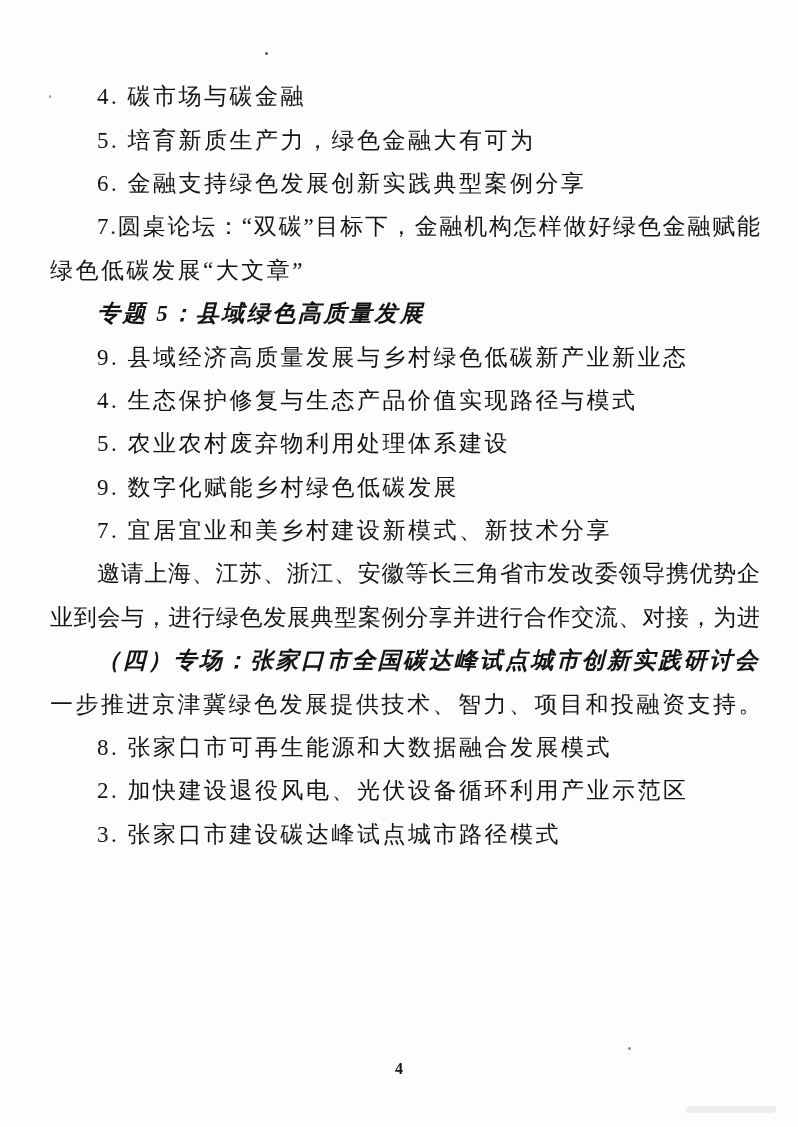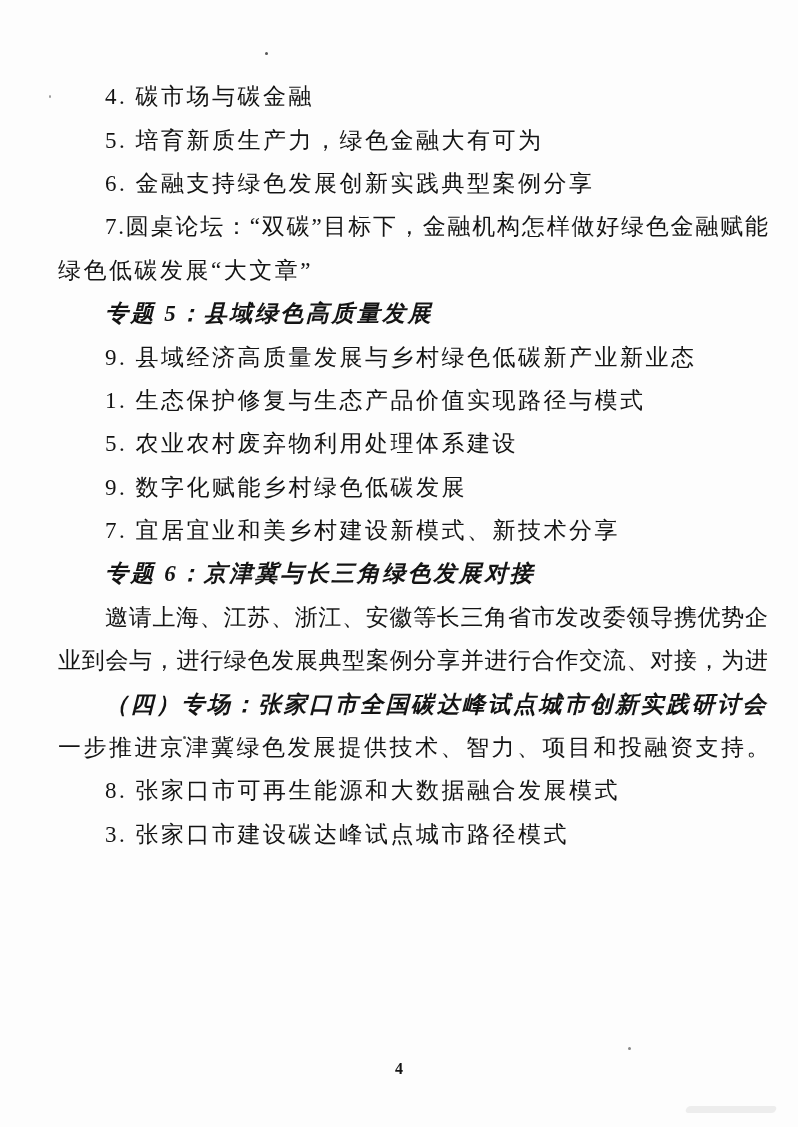--- a/index.html
+++ b/index.html
@@ -12,21 +12,21 @@
     width: 798px;
     height: 1127px;
     margin: 0 auto;
     background: #fdfdfd;
     overflow: hidden;
     font-family: "Liberation Serif", "DejaVu Serif", serif;
     color: #141414;
   }
   .text-block {
     position: absolute;
-    left: 58px;
+    left: 50px;
     top: 75px;
     width: 710px;
   }
   .doc-line {
     height: 43.4px;
     font-size: 23px;
     letter-spacing: 2.5px;
     display: flex;
     align-items: center;
     white-space: pre;
@@ -114,25 +114,24 @@
         <span>绿</span>
         <span>色</span>
         <span>金</span>
         <span>融</span>
         <span>赋</span>
         <span>能</span>
       </div>
       <div class="doc-line">绿色低碳发展“大文章”</div>
       <div class="doc-line indent bold">专题 5：县域绿色高质量发展</div>
       <div class="doc-line indent">9. 县域经济高质量发展与乡村绿色低碳新产业新业态</div>
-      <div class="doc-line indent">1. 生态保护修复与生态产品价值实现路径与模式</div>
+      <div class="doc-line indent">4. 生态保护修复与生态产品价值实现路径与模式</div>
       <div class="doc-line indent">5. 农业农村废弃物利用处理体系建设</div>
       <div class="doc-line indent">9. 数字化赋能乡村绿色低碳发展</div>
       <div class="doc-line indent">7. 宜居宜业和美乡村建设新模式、新技术分享</div>
-      <div class="doc-line indent bold">专题 6：京津冀与长三角绿色发展对接</div>
       <div class="doc-line indent justify">
         <span>邀</span>
         <span>请</span>
         <span>上</span>
         <span>海</span>
         <span>、</span>
         <span>江</span>
         <span>苏</span>
         <span>、</span>
         <span>浙</span>
@@ -184,17 +183,18 @@
         <span>、</span>
         <span>对</span>
         <span>接</span>
         <span>，</span>
         <span>为</span>
         <span>进</span>
       </div>
       <div class="doc-line indent bold">（四）专场：张家口市全国碳达峰试点城市创新实践研讨会</div>
       <div class="doc-line">一步推进京津冀绿色发展提供技术、智力、项目和投融资支持。</div>
       <div class="doc-line indent">8. 张家口市可再生能源和大数据融合发展模式</div>
+      <div class="doc-line indent">2. 加快建设退役风电、光伏设备循环利用产业示范区</div>
       <div class="doc-line indent">3. 张家口市建设碳达峰试点城市路径模式</div>
     </div>
 
   <div class="page-number">4</div>
 </div>
 
 </body></html>

